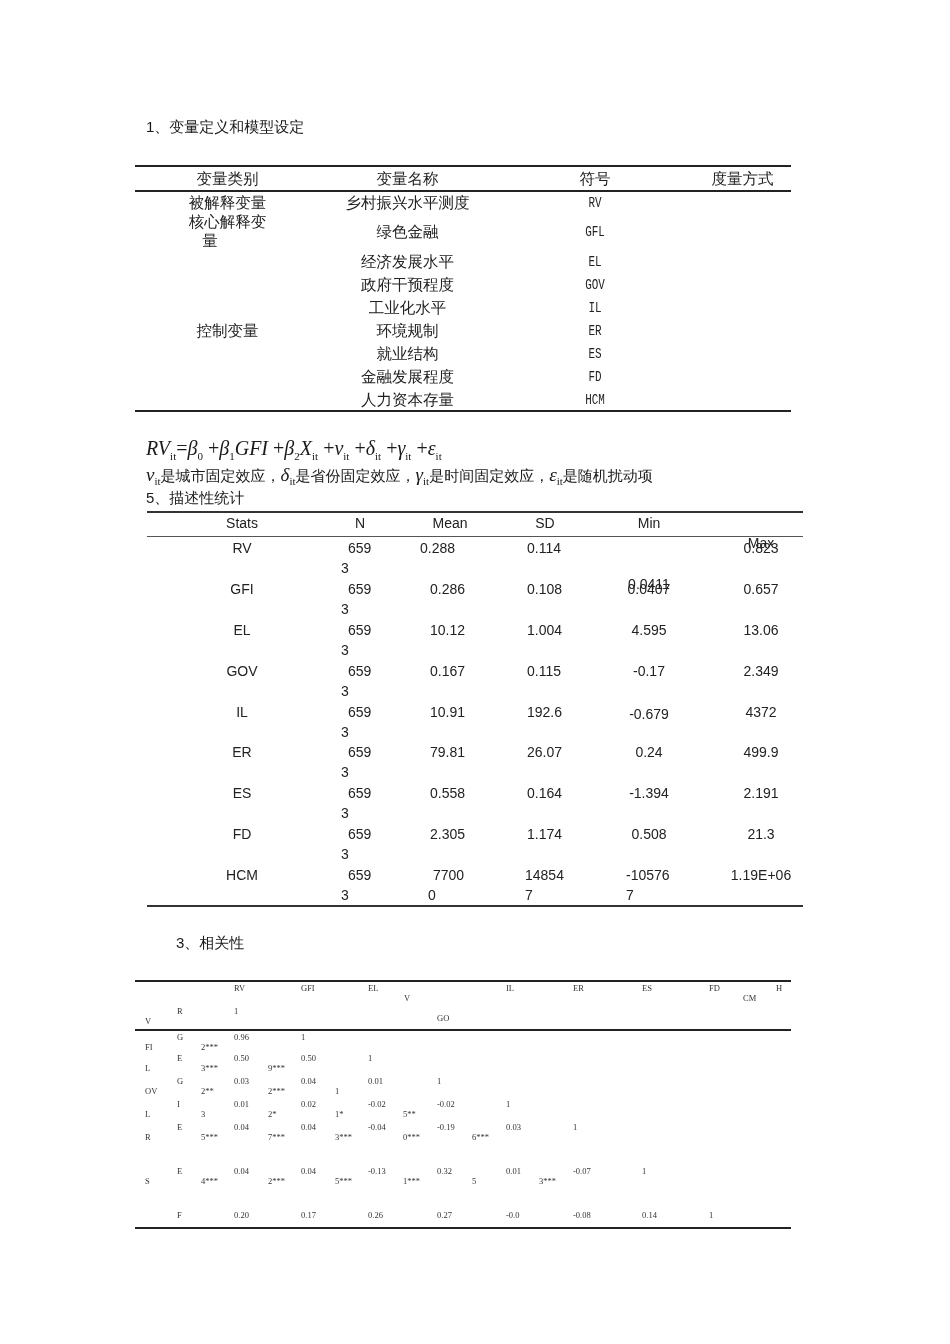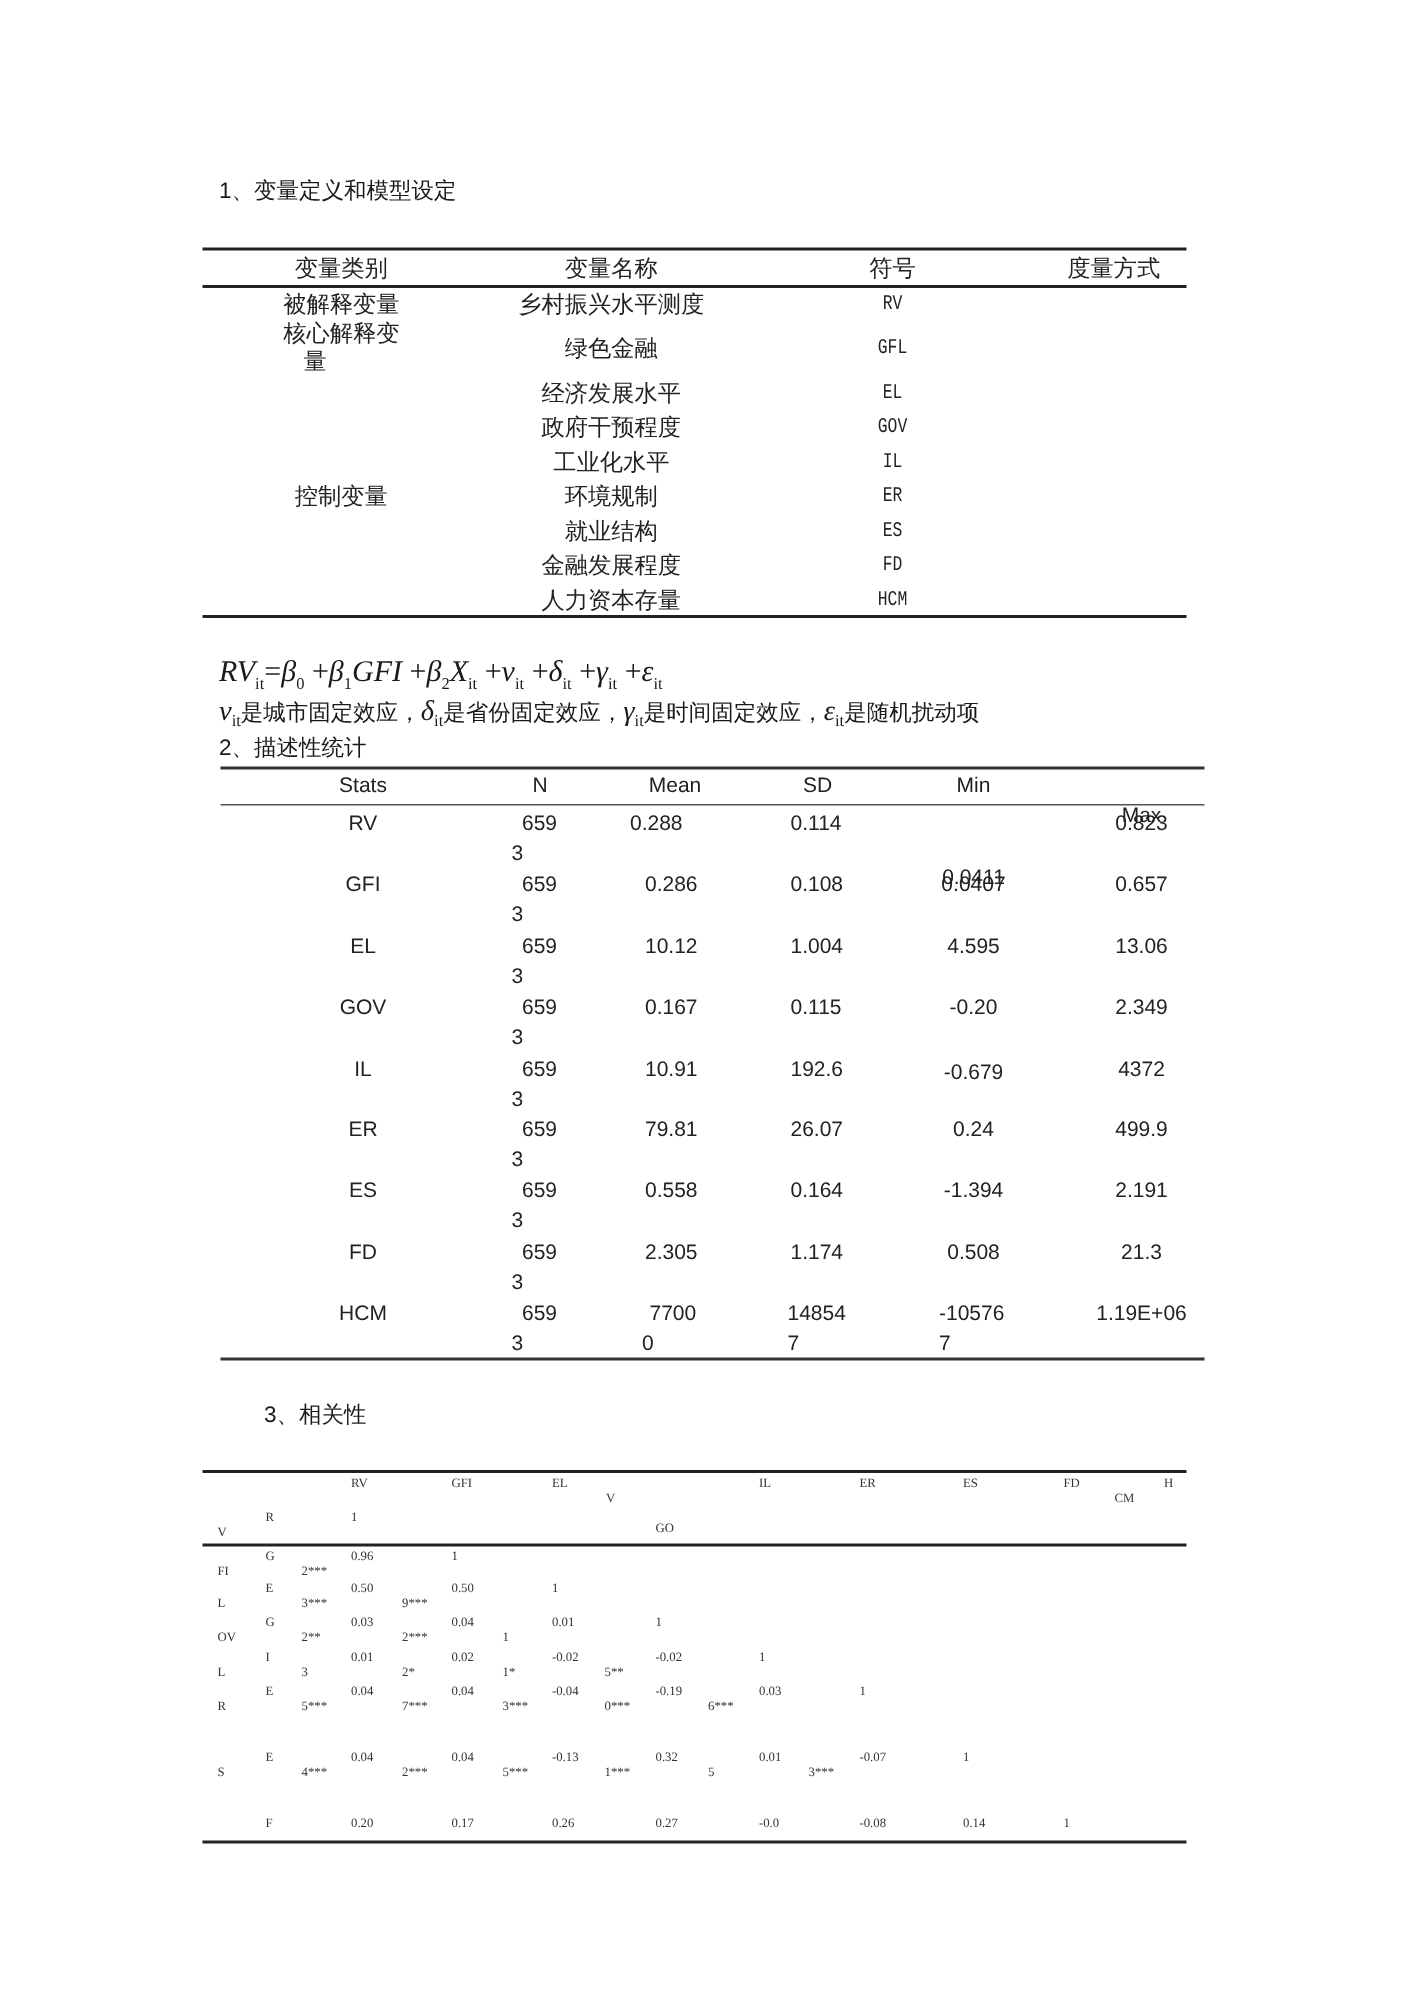--- a/index.html
+++ b/index.html
@@ -78,21 +78,21 @@
   <span class="up">+</span><span>ν</span><sub>it</sub>
   <span class="up">+</span><span>δ</span><sub>it</sub>
   <span class="up">+</span><span>γ</span><sub>it</sub>
   <span class="up">+</span><span>ε</span><sub>it</sub>
 </div>
 
 <div class="abs note" style="left:146px; top:464px; white-space:nowrap;">
   <i>ν</i><sub>it</sub><span>是城市固定效应，</span><i>δ</i><sub>it</sub><span>是省份固定效应，</span><i>γ</i><sub>it</sub><span>是时间固定效应，</span><i>ε</i><sub>it</sub><span>是随机扰动项</span>
 </div>
 
-<div class="abs heading" style="left:146px; top:489px;">2、描述性统计</div>
+<div class="abs heading" style="left:146px; top:489px;">5、描述性统计</div>
 
 <div>
   <div class="t2-line" style="top:511px; height:1.5px;"></div>
   <div class="t2-cell t2-c" style="left:200px; width:84px; top:513px;">Stats</div>
   <div class="t2-cell t2-c" style="left:340px; width:40px; top:513px;">N</div>
   <div class="t2-cell t2-c" style="left:415px; width:70px; top:513px;">Mean</div>
   <div class="t2-cell t2-c" style="left:510px; width:70px; top:513px;">SD</div>
   <div class="t2-cell t2-c" style="left:609px; width:80px; top:513px;">Min</div>
   <div class="t2-cell t2-c" style="left:721px; width:80px; top:513px;margin-top:20px;">Max</div>
   <div class="t2-line" style="top:536px; height:1px; background:#555;"></div>
@@ -123,21 +123,21 @@
     <div class="t2-cell" style="left:527px; top:620px;">1.004</div>
     <div class="t2-cell t2-c" style="left:609px; width:80px; top:620px;">4.595</div>
     <div class="t2-cell t2-c" style="left:721px; width:80px; top:620px;">13.06</div>
   </div>
   <div>
     <div class="t2-cell t2-c" style="left:200px; width:84px; top:661px;">GOV</div>
     <div class="t2-cell" style="left:348px; top:661px;">659</div>
     <div class="t2-cell" style="left:341px; top:681px;">3</div>
     <div class="t2-cell" style="left:430px; top:661px;">0.167</div>
     <div class="t2-cell" style="left:527px; top:661px;">0.115</div>
-    <div class="t2-cell t2-c" style="left:609px; width:80px; top:661px;">-0.20</div>
+    <div class="t2-cell t2-c" style="left:609px; width:80px; top:661px;">-0.17</div>
     <div class="t2-cell t2-c" style="left:721px; width:80px; top:661px;">2.349</div>
   </div>
   <div>
     <div class="t2-cell t2-c" style="left:200px; width:84px; top:702px;">IL</div>
     <div class="t2-cell" style="left:348px; top:702px;">659</div>
     <div class="t2-cell" style="left:341px; top:722px;">3</div>
     <div class="t2-cell" style="left:430px; top:702px;">10.91</div>
     <div class="t2-cell" style="left:527px; top:702px;">192.6</div>
     <div class="t2-cell t2-c" style="left:609px; width:80px; top:668px;margin-top:36px;">-0.679</div>
     <div class="t2-cell t2-c" style="left:721px; width:80px; top:702px;">4372</div>

